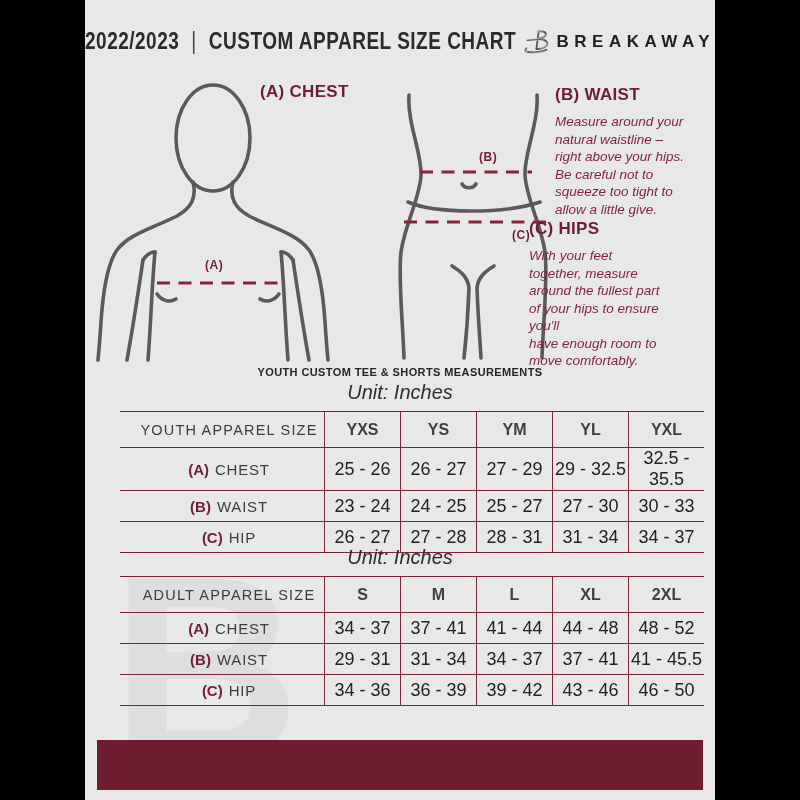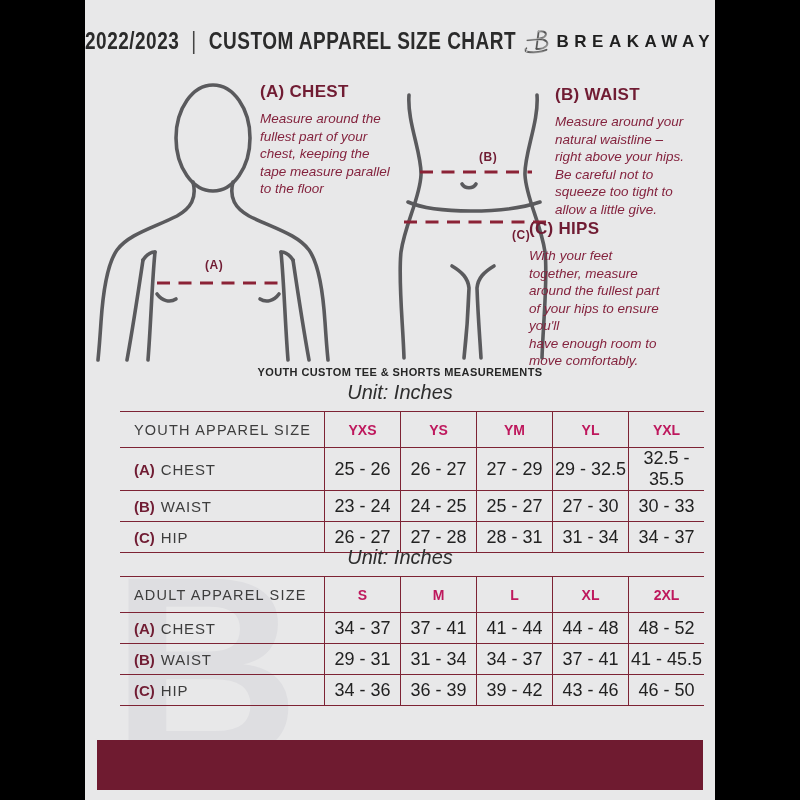--- a/index.html
+++ b/index.html
@@ -42,25 +42,25 @@
   .sec-youth{top:366px;}
   .sec-adult{top:543px;}
   .sec-title{text-align:center;font-size:11px;font-weight:bold;color:#262626;letter-spacing:.4px;}
   .sec-unit{text-align:center;font-size:20px;font-style:italic;color:#2e2e2e;margin-top:3px;}
   table.size-table{border-collapse:collapse;table-layout:fixed;width:565px;margin:7px 0 0 35px;}
   .size-table th,.size-table td{padding:0;}
   .size-table tr{border-top:1.8px solid #7d2334;}
   .size-table tbody tr:last-child{border-bottom:1.8px solid #7d2334;}
   .size-table th:not(.label-col),.size-table td:not(.label-col){
       border-left:1.6px solid #7d2334;text-align:center;width:75px;}
-  .size-table .label-col{width:190px;text-align:left;padding-left:14px;margin-top:7px;}
+  .size-table .label-col{width:190px;text-align:center;padding-left:14px;margin-top:7px;}
   .size-table thead th{height:35px;}
   .size-table tbody td{height:30px;}
   .size-table thead .label-col{font-weight:normal;font-size:14.5px;letter-spacing:1.2px;color:#3d3d3d;}
-  .size-table thead th:not(.label-col){font-size:14px;font-weight:bold;color:#be185d;}
+  .size-table thead th:not(.label-col){font-size:16px;font-weight:bold;color:#404040;}
   .size-table tbody .label-col{font-size:15px;color:#3d3d3d;letter-spacing:.8px;}
   .size-table .prefix{font-weight:bold;color:#701c33;margin-right:6px;letter-spacing:0;}
   .size-table td.value{font-size:18px;color:#222;}
 
   
   .footer-bar{position:absolute;left:12px;top:740px;width:606px;height:50px;background:#6f1b30;}
 
   svg .sil{fill:none;stroke:#5a5a5d;stroke-width:3.6;stroke-linecap:round;}
   svg .dash{fill:none;stroke:#8b2236;stroke-width:3.2;stroke-dasharray:13 8.5;}
 </style>
@@ -125,25 +125,20 @@
         <path class="dash" d="M 30 80 L 142 80"></path>
         <path class="dash" d="M 14 130 L 158 130"></path>
       </svg>
 
       <div class="diag-label label-a">(A)</div>
       <div class="diag-label label-b">(B)</div>
       <div class="diag-label label-c">(C)</div>
 
       <div class="instr instr-a">
         <h3>(A) CHEST</h3>
-        <p>Measure around the
-fullest part of your
-chest, keeping the
-tape measure parallel
-to the floor</p>
       </div>
       <div class="instr instr-b">
         <h3>(B) WAIST</h3>
         <p>Measure around your
 natural waistline –
 right above your hips.
 Be careful not to
 squeeze too tight to
 allow a little give.</p>
       </div>

